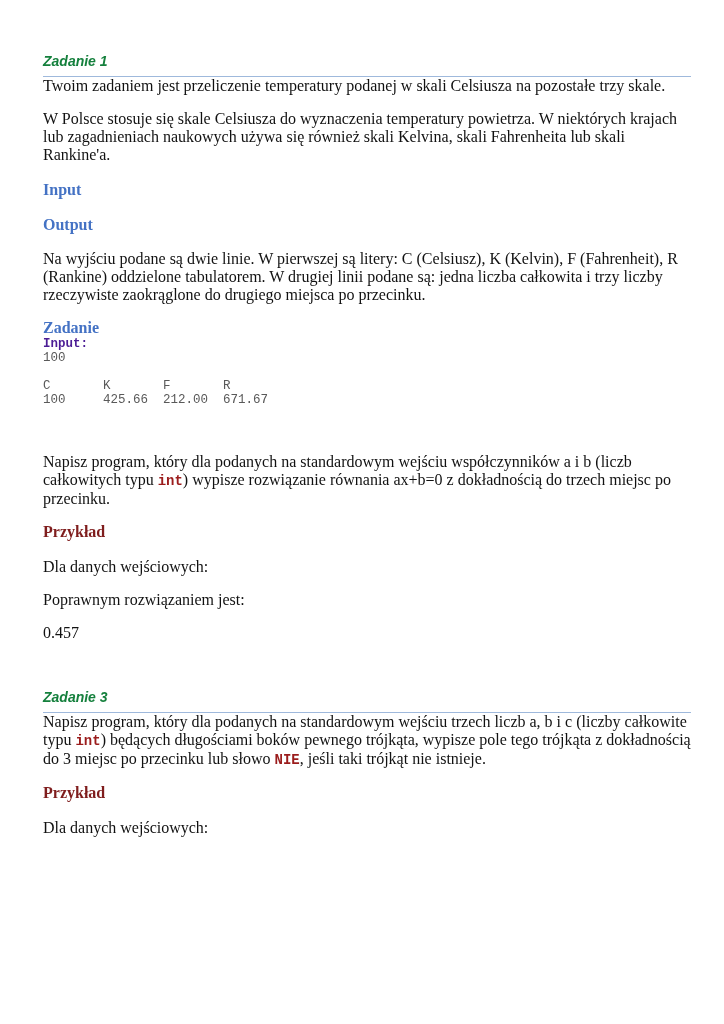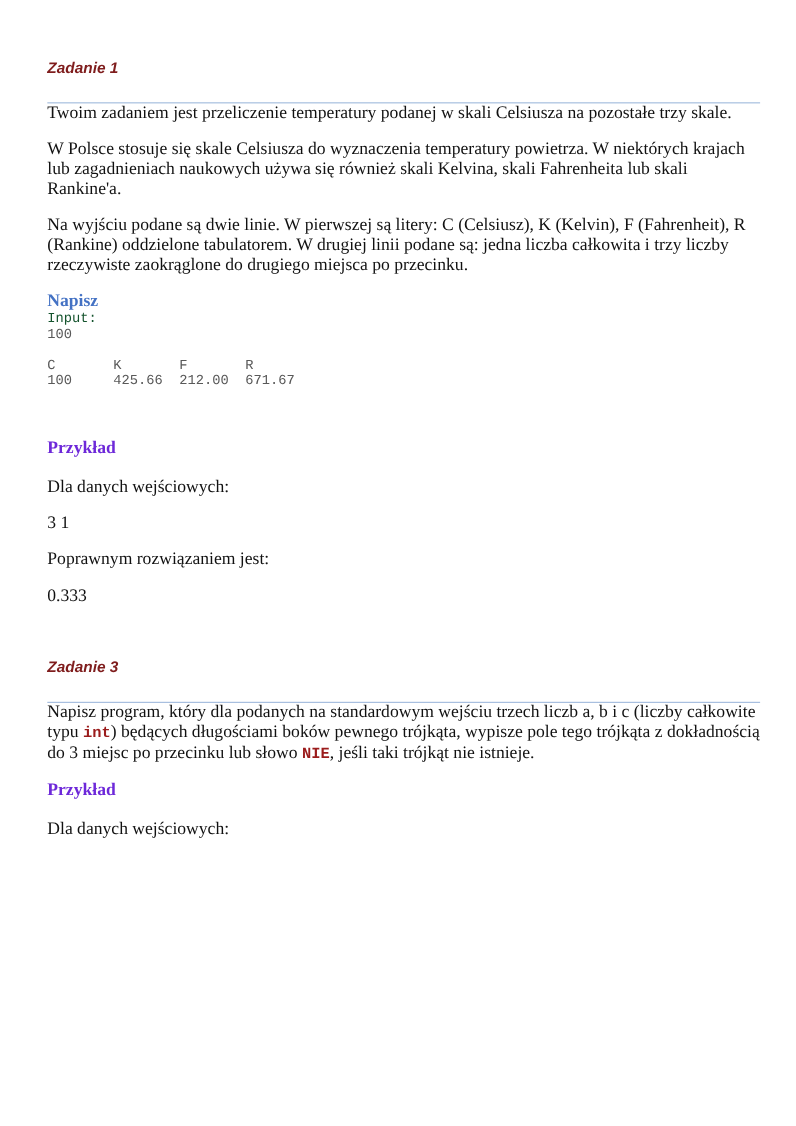--- a/index.html
+++ b/index.html
@@ -12,24 +12,24 @@
     padding: 52px 33px 0 43px;
     overflow: hidden;
     font-family: "Liberation Serif", serif;
     color: #111111;
   }
   .section-title {
     font-family: "Liberation Sans", sans-serif;
     font-size: 14px;
     font-weight: bold;
     font-style: italic;
-    color: #7f1d1d;
+    color: #15803d;
     line-height: 18px;
     margin: 0;
-    padding-bottom: 23px;
+    padding-bottom: 6px;
     border-bottom: 1px solid #9FB9DC;
   }
   .section-gap { margin-top: 46px; }
   .section-title + p { margin-top: 21px; }
   p.body {
     font-family: "Liberation Serif", serif;
     font-size: 16px;
     line-height: 18px;
     margin: 0 0 15px 0;
     color: #111111;
@@ -40,67 +40,69 @@
     font-weight: bold;
     color: #4472C4;
     line-height: 18px;
     margin: 17px 0 16px 0;
   }
   h3.subhead.example { margin: 13px 0 0 0; }
   h4.przyklad {
     font-family: "Liberation Serif", serif;
     font-size: 16px;
     font-weight: bold;
-    color: #6d28d9;
+    color: #7f1d1d;
     line-height: 18px;
     margin: 14px 0 17px 0;
   }
   .codeblock {
     font-family: "Liberation Mono", "DejaVu Sans Mono", monospace;
     font-size: 12.5px;
     line-height: 14px;
     color: #595959;
     margin: 0;
   }
-  .code-label { font-weight: normal; color: #14532d; white-space: pre; }
+  .code-label { font-weight: bold; color: #4c1d95; white-space: pre; }
   .code-line { white-space: pre; }
   .code-blank { height: 14px; }
   .code-inline {
     font-family: "Liberation Mono", "DejaVu Sans Mono", monospace;
     font-weight: bold;
     font-size: 14px;
     color: #9B1C1C;
   }
 </style>
 </head>
 <body>
 
 <div class="page">
 
   <section>
     <h2 class="section-title">Zadanie 1</h2>
     <p class="body">Twoim zadaniem jest przeliczenie temperatury podanej w skali Celsiusza na pozostałe trzy skale.</p>
     <p class="body">W Polsce stosuje się skale Celsiusza do wyznaczenia temperatury powietrza. W niektórych krajach lub zagadnieniach naukowych używa się również skali Kelvina, skali Fahrenheita lub skali Rankine'a.</p>
+    <h3 class="subhead">Input</h3>
+    <h3 class="subhead">Output</h3>
     <p class="body">Na wyjściu podane są dwie linie. W pierwszej są litery: C (Celsiusz), K (Kelvin), F (Fahrenheit), R (Rankine) oddzielone tabulatorem. W drugiej linii podane są: jedna liczba całkowita i trzy liczby rzeczywiste zaokrąglone do drugiego miejsca po przecinku.</p>
-    <h3 class="subhead example">Napisz</h3>
+    <h3 class="subhead example">Zadanie</h3>
     <div class="codeblock">
       <div class="code-label">Input:</div>
       <div class="code-line">100</div>
       <div class="code-blank"></div>
       <div class="code-line">C       K       F       R</div>
       <div class="code-line">100     425.66  212.00  671.67</div>
     </div>
   </section>
 
   <section class="section-gap">
+    <p class="body"><span>Napisz program, który dla podanych na standardowym wejściu współczynników a i b (liczb całkowitych typu </span><span class="code-inline">int</span><span>) wypisze rozwiązanie równania ax+b=0 z dokładnością do trzech miejsc po przecinku.</span></p>
     <h4 class="przyklad">Przykład</h4>
     <p class="body">Dla danych wejściowych:</p>
-    <p class="body">3 1</p>
     <p class="body">Poprawnym rozwiązaniem jest:</p>
-    <p class="body">0.333</p>
+    <p class="body">0.457</p>
   </section>
 
   <section class="section-gap">
     <h2 class="section-title">Zadanie 3</h2>
     <p class="body"><span>Napisz program, który dla podanych na standardowym wejściu trzech liczb a, b i c (liczby całkowite typu </span><span class="code-inline">int</span><span>) będących długościami boków pewnego trójkąta, wypisze pole tego trójkąta z dokładnością do 3 miejsc po przecinku lub słowo </span><span class="code-inline">NIE</span><span>, jeśli taki trójkąt nie istnieje.</span></p>
     <h4 class="przyklad">Przykład</h4>
     <p class="body">Dla danych wejściowych:</p>
   </section>
 
 </div>

